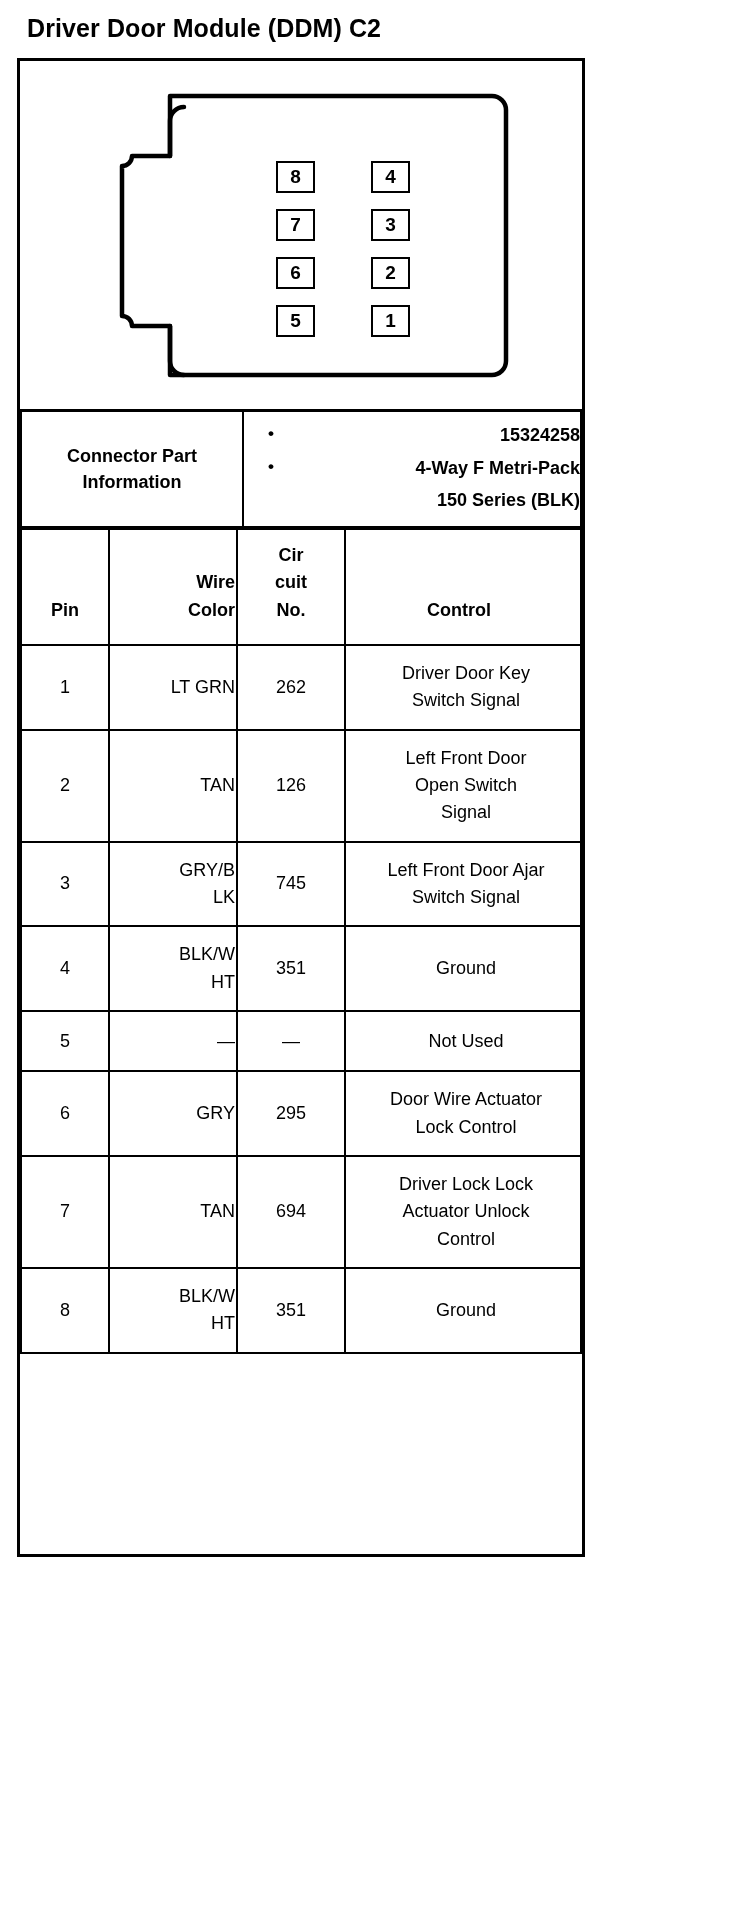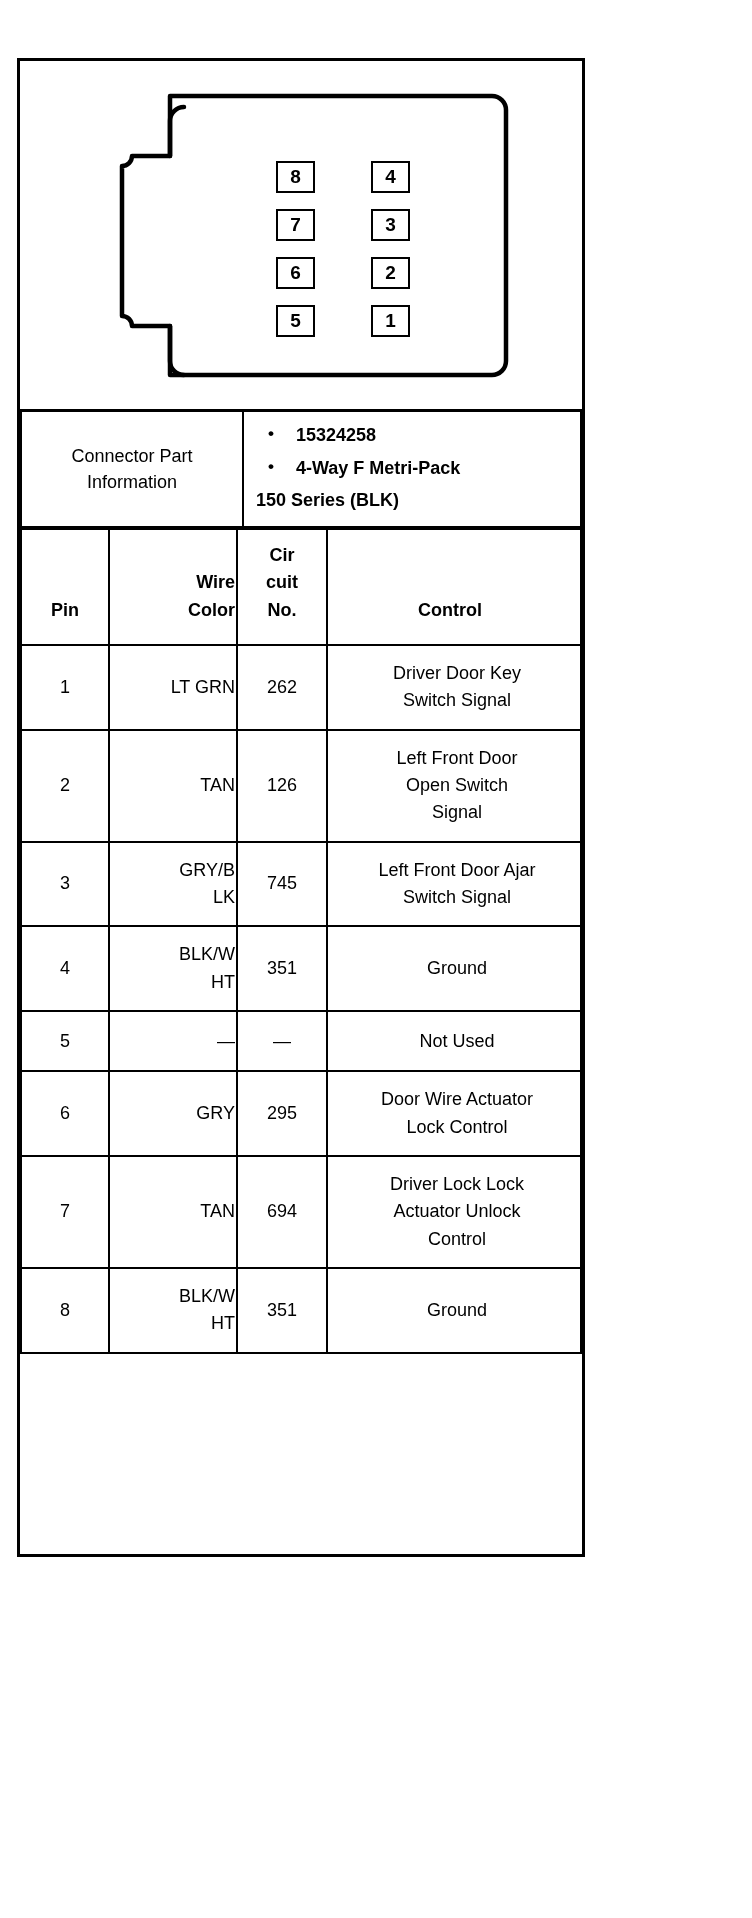--- a/index.html
+++ b/index.html
@@ -92,29 +92,30 @@
     box-sizing: border-box;
     vertical-align: middle;
   }
 
   
   .cpi-table { border-top: 3px solid #000; }
   .cpi-label {
     width: 222px;
     text-align: center;
     font-size: 18px;
-    font-weight: normal;
+    font-weight: bold;
     line-height: 1.45;
     padding: 16px 6px;
   }
   .cpi-value {
     padding: 10px 0 12px 0;
     font-size: 18px;
     font-weight: bold;
     line-height: 1.48;
+    text-align: right;
   }
   .cpi-value ul {
     list-style: none;
     margin: 0;
     padding: 0;
   }
   .cpi-value ul li {
     position: relative;
     padding-left: 52px;
     margin-bottom: 6px;
@@ -130,21 +131,21 @@
     padding-left: 12px;
   }
 
   
   .pin-table td {
     font-size: 18px;
     line-height: 1.52;
   }
   .pin-table .c-pin   { width: 88px;  text-align: center; }
   .pin-table .c-color { width: 128px; text-align: right; }
-  .pin-table .c-circ  { width: 90px;  text-align: center; }
+  .pin-table .c-circ  { width: 108px;  text-align: center; }
   .pin-table .c-func  { text-align: center; padding-left: 14px; padding-right: 8px; }
 
   .pin-table thead td {
     font-weight: bold;
     vertical-align: bottom;
     padding-bottom: 20px;
     padding-top: 12px;
   }
   .pin-table thead td.c-func {
     vertical-align: bottom;
@@ -161,20 +162,21 @@
     height: 60px;
   }
   .wrapcell { display: block; }
   .nowrapline { display: block; }
 </style>
 </head>
 <body>
 
 <div class="page">
 
+  <div class="doc-title">Driver Door Module (DDM) C2</div>
 
   <div class="frame">
 
     <div class="connector-area">
       <svg class="connector-svg" width="562" height="348" viewBox="0 0 562 348">
         <path d="M 150 35
                  L 472 35
                  A 14 14 0 0 1 486 49
                  L 486 300
                  A 14 14 0 0 1 472 314

